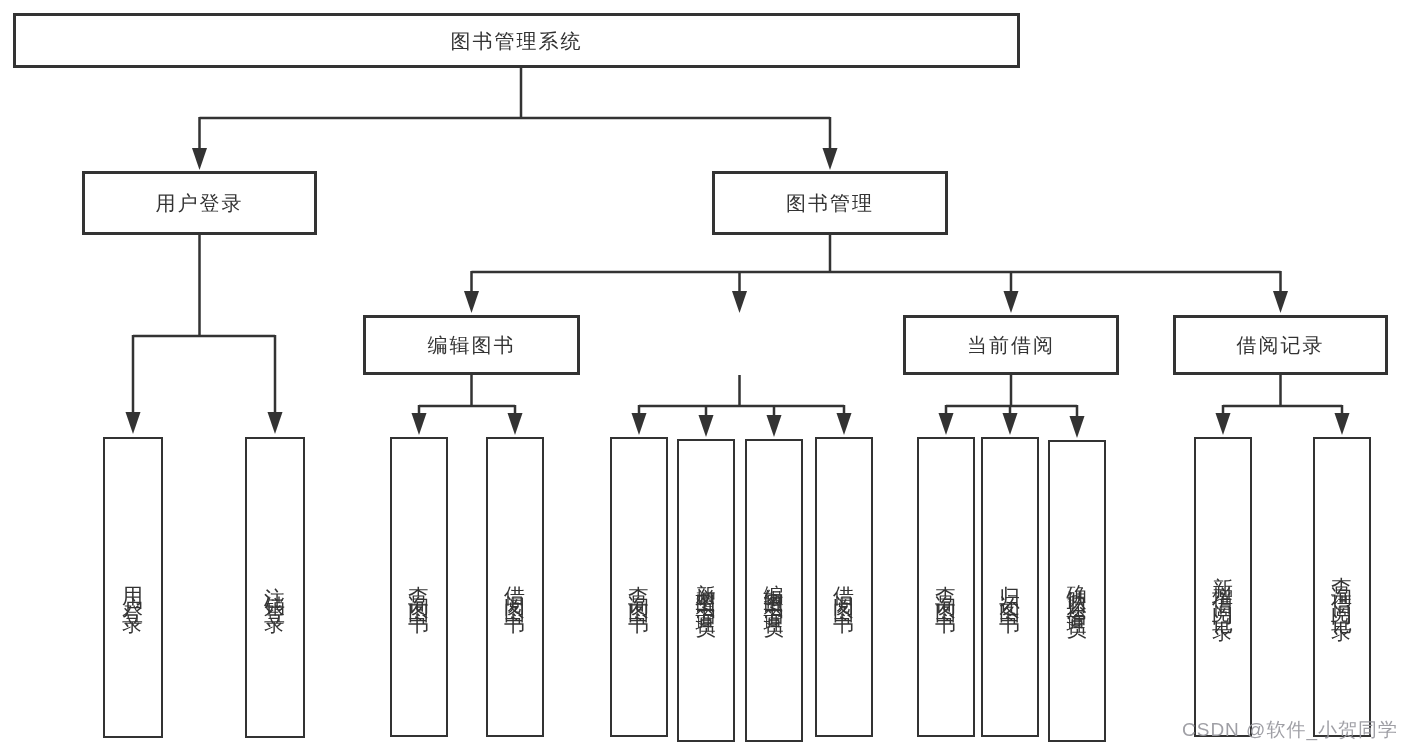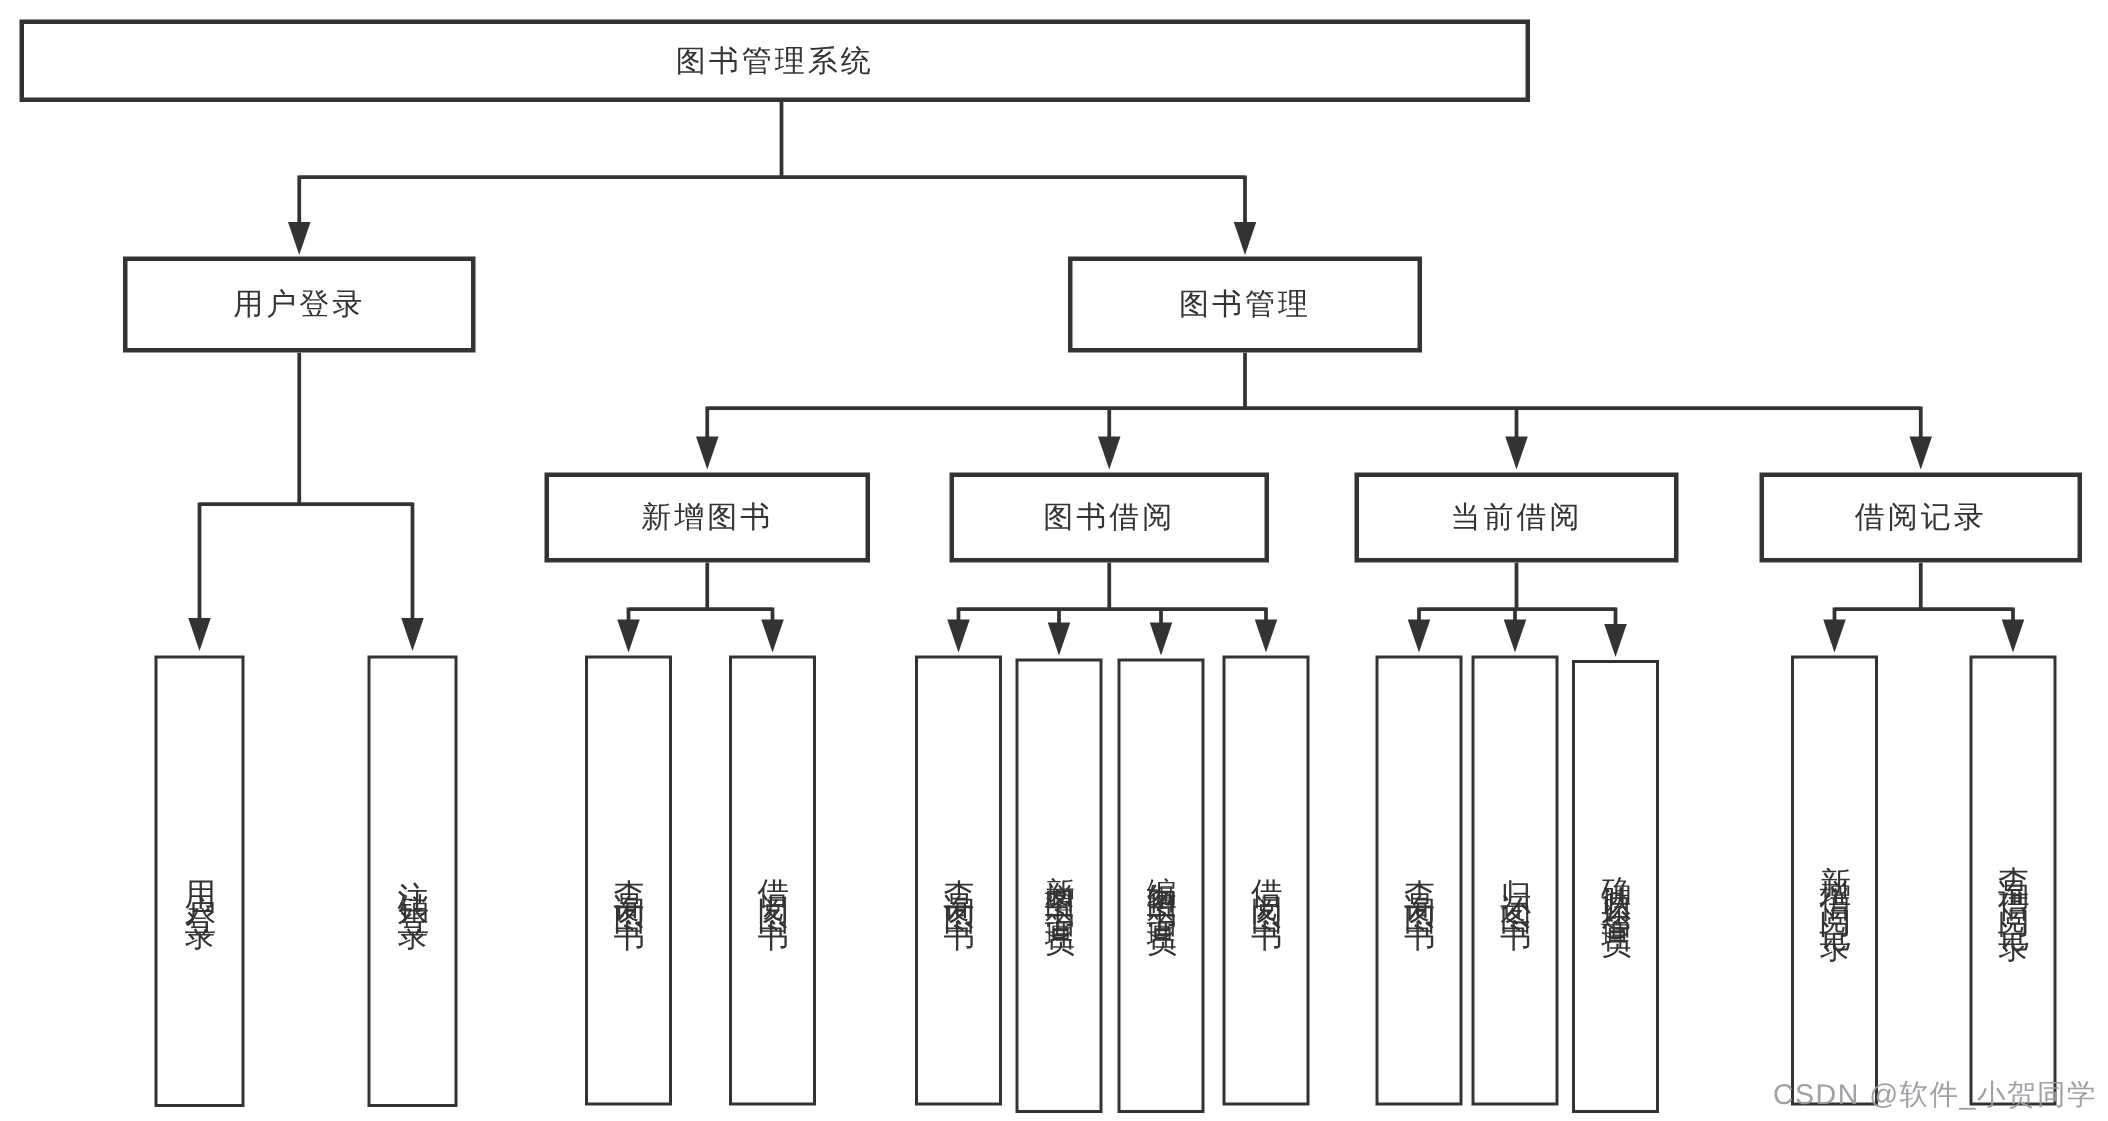--- a/index.html
+++ b/index.html
@@ -120,24 +120,21 @@
   </div>
 
   <div class="node" style="left:82px;top:171px;width:235px;height:64px">
     <span class="lbl">用户登录</span>
   </div>
   <div class="node" style="left:712px;top:171px;width:236px;height:64px">
     <span class="lbl">图书管理</span>
   </div>
 
   <div class="node" style="left:363px;top:315px;width:217px;height:60px">
-    <span class="lbl">新增图书</span>
-  </div>
-  <div class="node" style="left:633px;top:315px;width:213px;height:60px">
-    <span class="lbl">图书借阅</span>
+    <span class="lbl">编辑图书</span>
   </div>
   <div class="node" style="left:1173px;top:315px;width:215px;height:60px">
     <span class="lbl">借阅记录</span>
   </div>
   <div class="node" style="left:903px;top:315px;width:216px;height:60px">
     <span class="lbl">当前借阅</span>
   </div>
 
   <div class="node leaf" style="left:103px;top:437px;width:60px;height:301px">
     <span class="lbl">用户登录</span>

